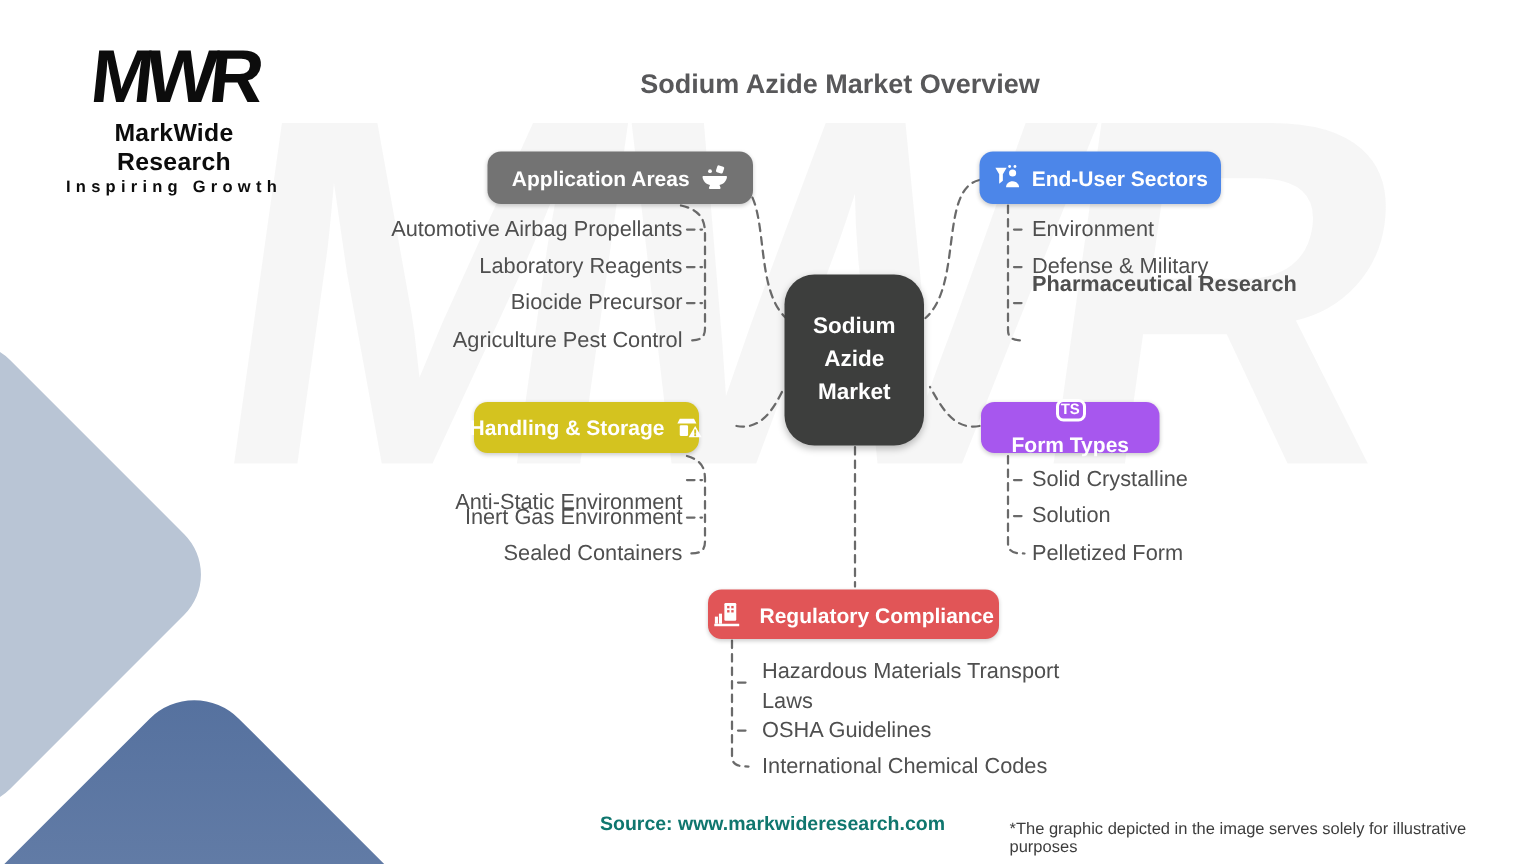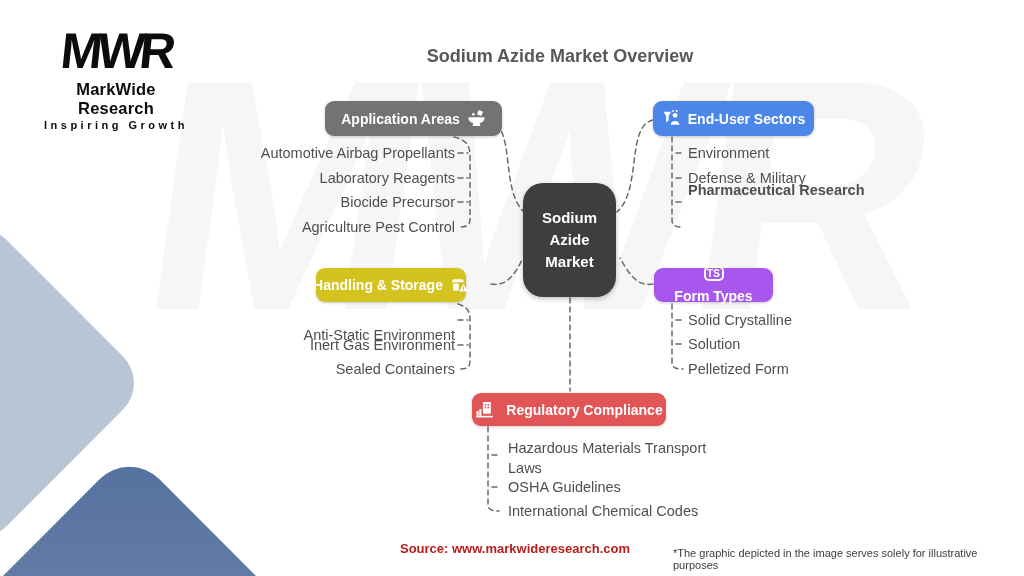--- a/index.html
+++ b/index.html
@@ -57,21 +57,21 @@
   .ts {
     width:20px; height:20px; border:2px solid #fff; border-radius:5px;
     display:flex; align-items:center; justify-content:center;
     font-size:10px; font-weight:bold; color:#fff; box-sizing:border-box;
   }
 
   
   .item { position:absolute; font-size:14.5px; color:#4f4f4f; line-height:20px; }
   .r { text-align:right; }
 
-  .source { position:absolute; left:400px; top:541px; font-size:13px; font-weight:bold; color:#b91c1c; }
+  .source { position:absolute; left:400px; top:541px; font-size:13px; font-weight:bold; color:#0f766e; }
   .disclaimer { position:absolute; left:673px; top:547px; font-size:11px; color:#3c3c3c; }
 </style>
 </head>
 <body>
 
 <div class="stage">
 
   <div class="watermark">MWR</div>
   <div class="diamond-light"></div>
   <div class="diamond-dark"></div>

